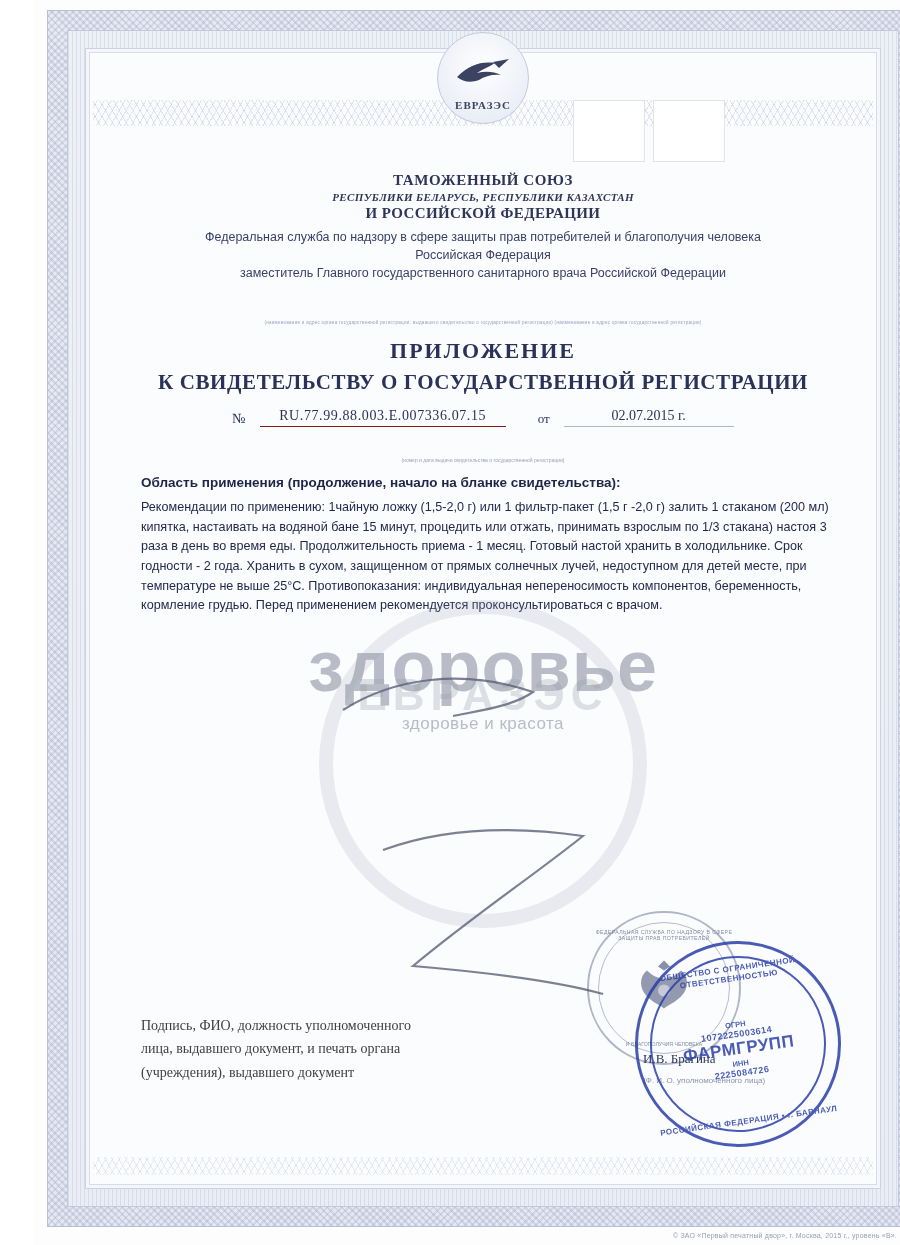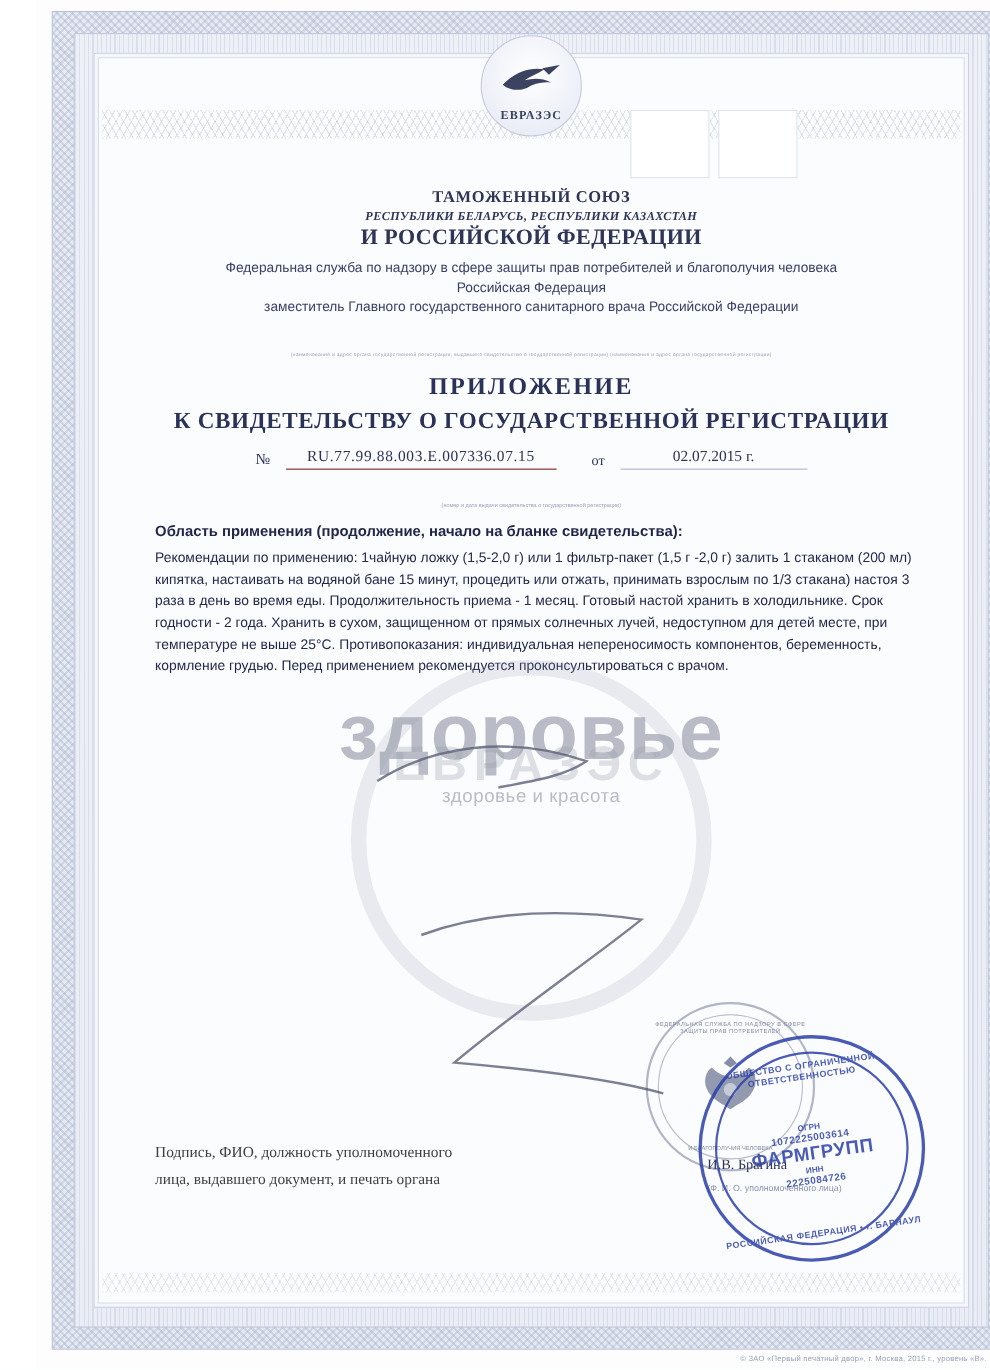--- a/index.html
+++ b/index.html
@@ -111,21 +111,21 @@
     font-family: "Liberation Serif", serif;
     font-weight: bold;
     font-size: 11px;
     letter-spacing: .4px;
     margin-top: 2px;
     font-style: italic;
   }
   .cu-line3 {
     font-family: "Liberation Serif", serif;
     font-weight: bold;
-    font-size: 20px;
+    font-size: 15px;
     letter-spacing: .4px;
     margin-top: 2px;
   }
   .org-line {
     font-size: 12.5px;
     margin-top: 6px;
     color: #3a4166;
     line-height: 1.45;
   }
   .micro-line {
@@ -464,20 +464,21 @@
     <div class="scribble">
       <svg width="320" height="360" viewBox="0 0 320 360">
         <path d="M10 60 C60 28, 130 18, 200 42 C180 56, 150 60, 120 66" fill="none" stroke="#5b6078" stroke-width="2.2" opacity=".8"></path>
         <path d="M50 200 C110 178, 180 176, 250 186 C200 226, 140 266, 80 316 C150 322, 220 330, 270 344" fill="none" stroke="#5b6078" stroke-width="2.2" opacity=".8"></path>
       </svg>
     </div>
 
     <div class="signature-block">
       <div>Подпись, ФИО, должность уполномоченного</div>
       <div>лица, выдавшего документ, и печать органа</div>
+      <div>(учреждения), выдавшего документ</div>
     </div>
     <div class="fio-line">И.В. Брагина</div>
     <div class="fio-note">(Ф. И. О. уполномоченного лица)</div>
 
     <div class="stamp-round">
       <div class="st-txt">ФЕДЕРАЛЬНАЯ СЛУЖБА ПО НАДЗОРУ В СФЕРЕ ЗАЩИТЫ ПРАВ ПОТРЕБИТЕЛЕЙ</div>
       <div class="stamp-eagle">
         <svg width="58" height="60" viewBox="0 0 58 60">
           <path d="M29 6 L35 12 L29 16 L23 12 Z" fill="rgba(60,70,110,.8)"></path>
           <path d="M12 16 C4 22, 4 34, 12 42 C18 48, 24 50, 29 54 C34 50, 40 48, 46 42 C54 34, 54 22, 46 16 C40 22, 34 24, 29 24 C24 24, 18 22, 12 16 Z" fill="rgba(60,70,110,.72)"></path>

